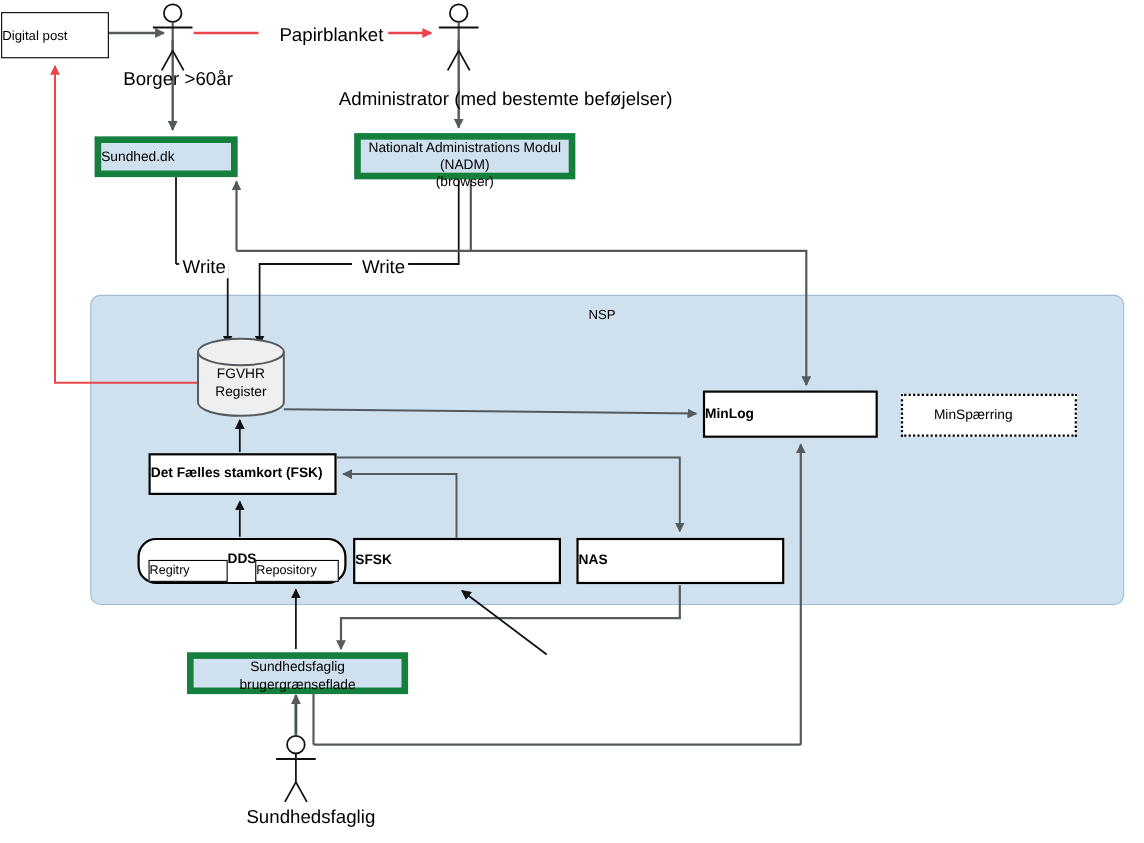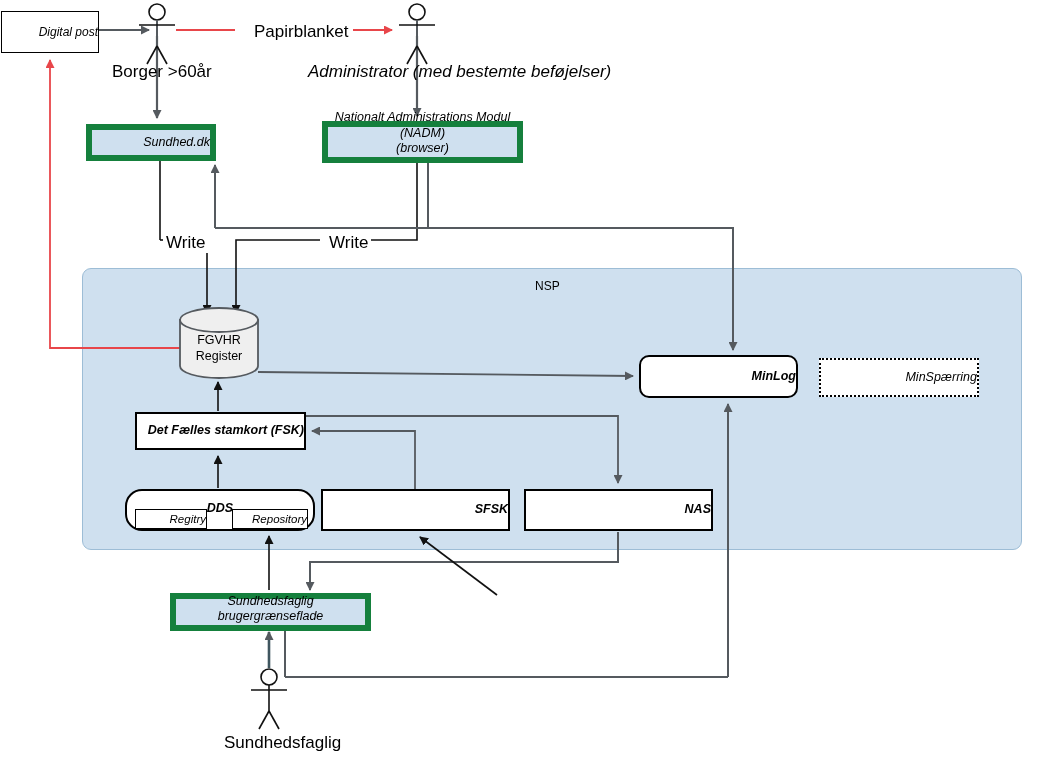--- a/index.html
+++ b/index.html
@@ -1,28 +1,28 @@
 <!DOCTYPE html>
 <html><head>
 <meta charset="utf-8">
 <style>
   html,body{margin:0;padding:0;background:#ffffff;}
   body{font-family:"Liberation Sans", sans-serif;}
   #canvas{position:relative;width:1040px;height:766px;background:#ffffff;overflow:hidden;}
   svg#wires{position:absolute;left:0;top:0;width:1040px;height:766px;pointer-events:none;}
-  .node{position:absolute;box-sizing:border-box;display:flex;align-items:center;justify-content:flex-end;text-align:center;line-height:1.25;font-style:italic;}
+  .node{position:absolute;box-sizing:border-box;display:flex;align-items:center;justify-content:flex-start;text-align:center;line-height:1.25;}
   .blue{background:#cfe0ef;border:6px solid #15803d;color:#000;font-size:12.5px;}
   .white-strong{background:#ffffff;border:2px solid #000;color:#000;font-size:12.5px;font-weight:bold;}
   .white-plain{background:#ffffff;border:1.6px solid #000;color:#000;font-size:12px;}
   .dotted{background:#ffffff;border:2px dotted #000;color:#000;font-size:12.5px;padding-left:28px;}
   .plainlabel{position:absolute;font-size:17px;color:#000;white-space:nowrap;}
   .nsp{position:absolute;background:#cfe0ef;border:1px solid #9dbdd6;border-radius:9px;}
   .nsp-label{position:absolute;font-size:12px;color:#000;}
   .cyl-text{position:absolute;width:100%;text-align:center;font-size:12.5px;color:#000;line-height:1.22;}
-  .small{font-size:11.5px;margin-left:14px;}
+  .small{font-size:11.5px;}
 </style>
 </head>
 <body>
 
 <div id="canvas">
 
   <div class="nsp" style="left:82px;top:268px;width:938px;height:280px;"></div>
   <div class="nsp-label" style="left:535px;top:279px;">NSP</div>
 
   <svg id="wires" viewBox="0 0 1040 766">
@@ -111,21 +111,21 @@
       <path d="M180,320 L180,366 A39,12 0 0 0 258,366 L258,320 Z" fill="#efefef" stroke="#555a5f" stroke-width="1.8"></path>
       <ellipse cx="219" cy="320" rx="39" ry="12" fill="#efefef" stroke="#555a5f" stroke-width="1.8"></ellipse>
     </g>
   </svg>
 
   <div class="plainlabel" style="left:250px;top:22px;background:#fff;padding:0 4px;">Papirblanket</div>
   <div class="plainlabel" style="left:163px;top:233px;background:#fff;padding:0 3px;">Write</div>
   <div class="plainlabel" style="left:326px;top:233px;background:#fff;padding:0 3px;">Write</div>
 
   <div class="plainlabel" style="left:112px;top:62px;">Borger &gt;60år</div>
-  <div class="plainlabel" style="left:308px;top:62px;font-style:italic;">Administrator (med bestemte beføjelser)</div>
+  <div class="plainlabel" style="left:308px;top:80px;">Administrator (med bestemte beføjelser)</div>
   <div class="plainlabel" style="left:224px;top:733px;">Sundhedsfaglig</div>
 
   <div class="node white-plain" style="left:1px;top:11px;width:98px;height:42px;">
     <span>Digital post</span>
   </div>
 
   <div class="node blue" style="left:86px;top:124px;width:130px;height:37px;">
     <span>Sundhed.dk</span>
   </div>
 
@@ -133,21 +133,21 @@
     <span>Nationalt Administrations Modul</span>
     <span>(NADM)</span>
     <span>(browser)</span>
   </div>
 
   <div style="position:absolute;left:180px;top:333px;width:78px;height:40px;">
     <div class="cyl-text">FGVHR</div>
     <div class="cyl-text" style="top:16px;">Register</div>
   </div>
 
-  <div class="node white-strong" style="left:639px;top:355px;width:159px;height:43px;border-radius:10px;">
+  <div class="node white-strong" style="left:639px;top:355px;width:159px;height:43px;">
     <span>MinLog</span>
   </div>
 
   <div class="node dotted" style="left:819px;top:358px;width:160px;height:39px;">
     <span>MinSpærring</span>
   </div>
 
   <div class="node white-strong" style="left:135px;top:412px;width:171px;height:38px;">
     <span>Det Fælles stamkort (FSK)</span>
   </div>

